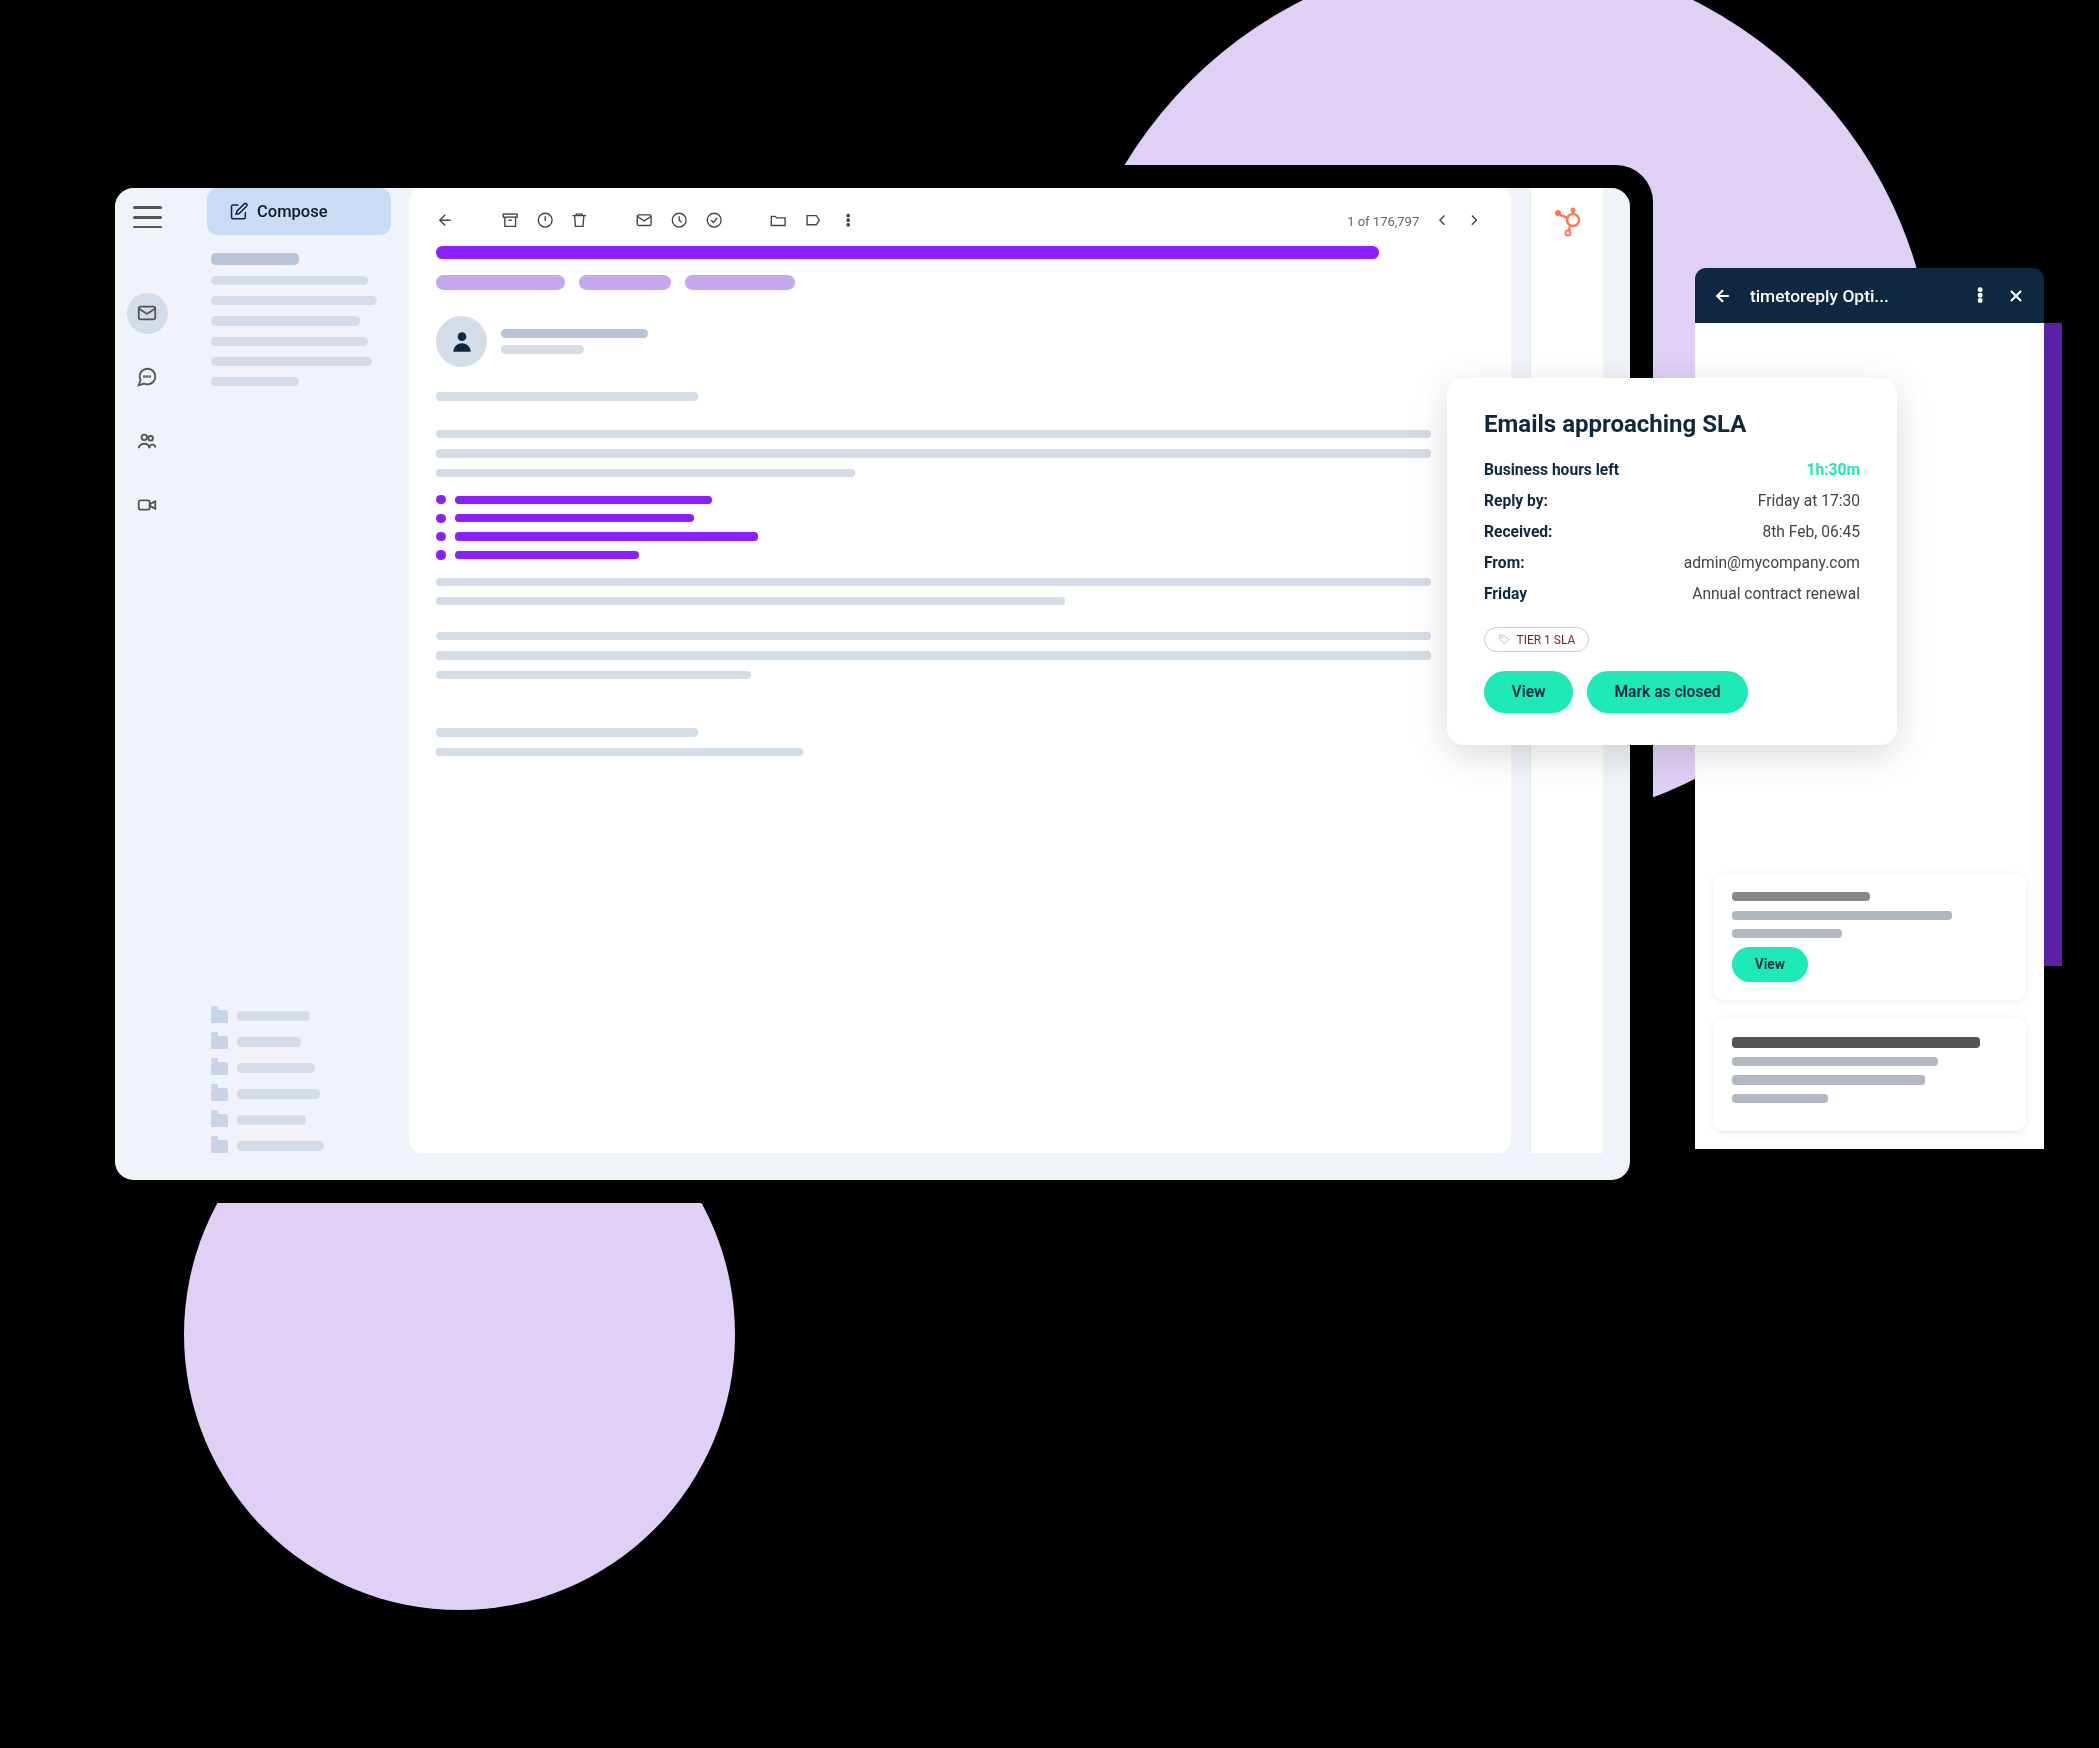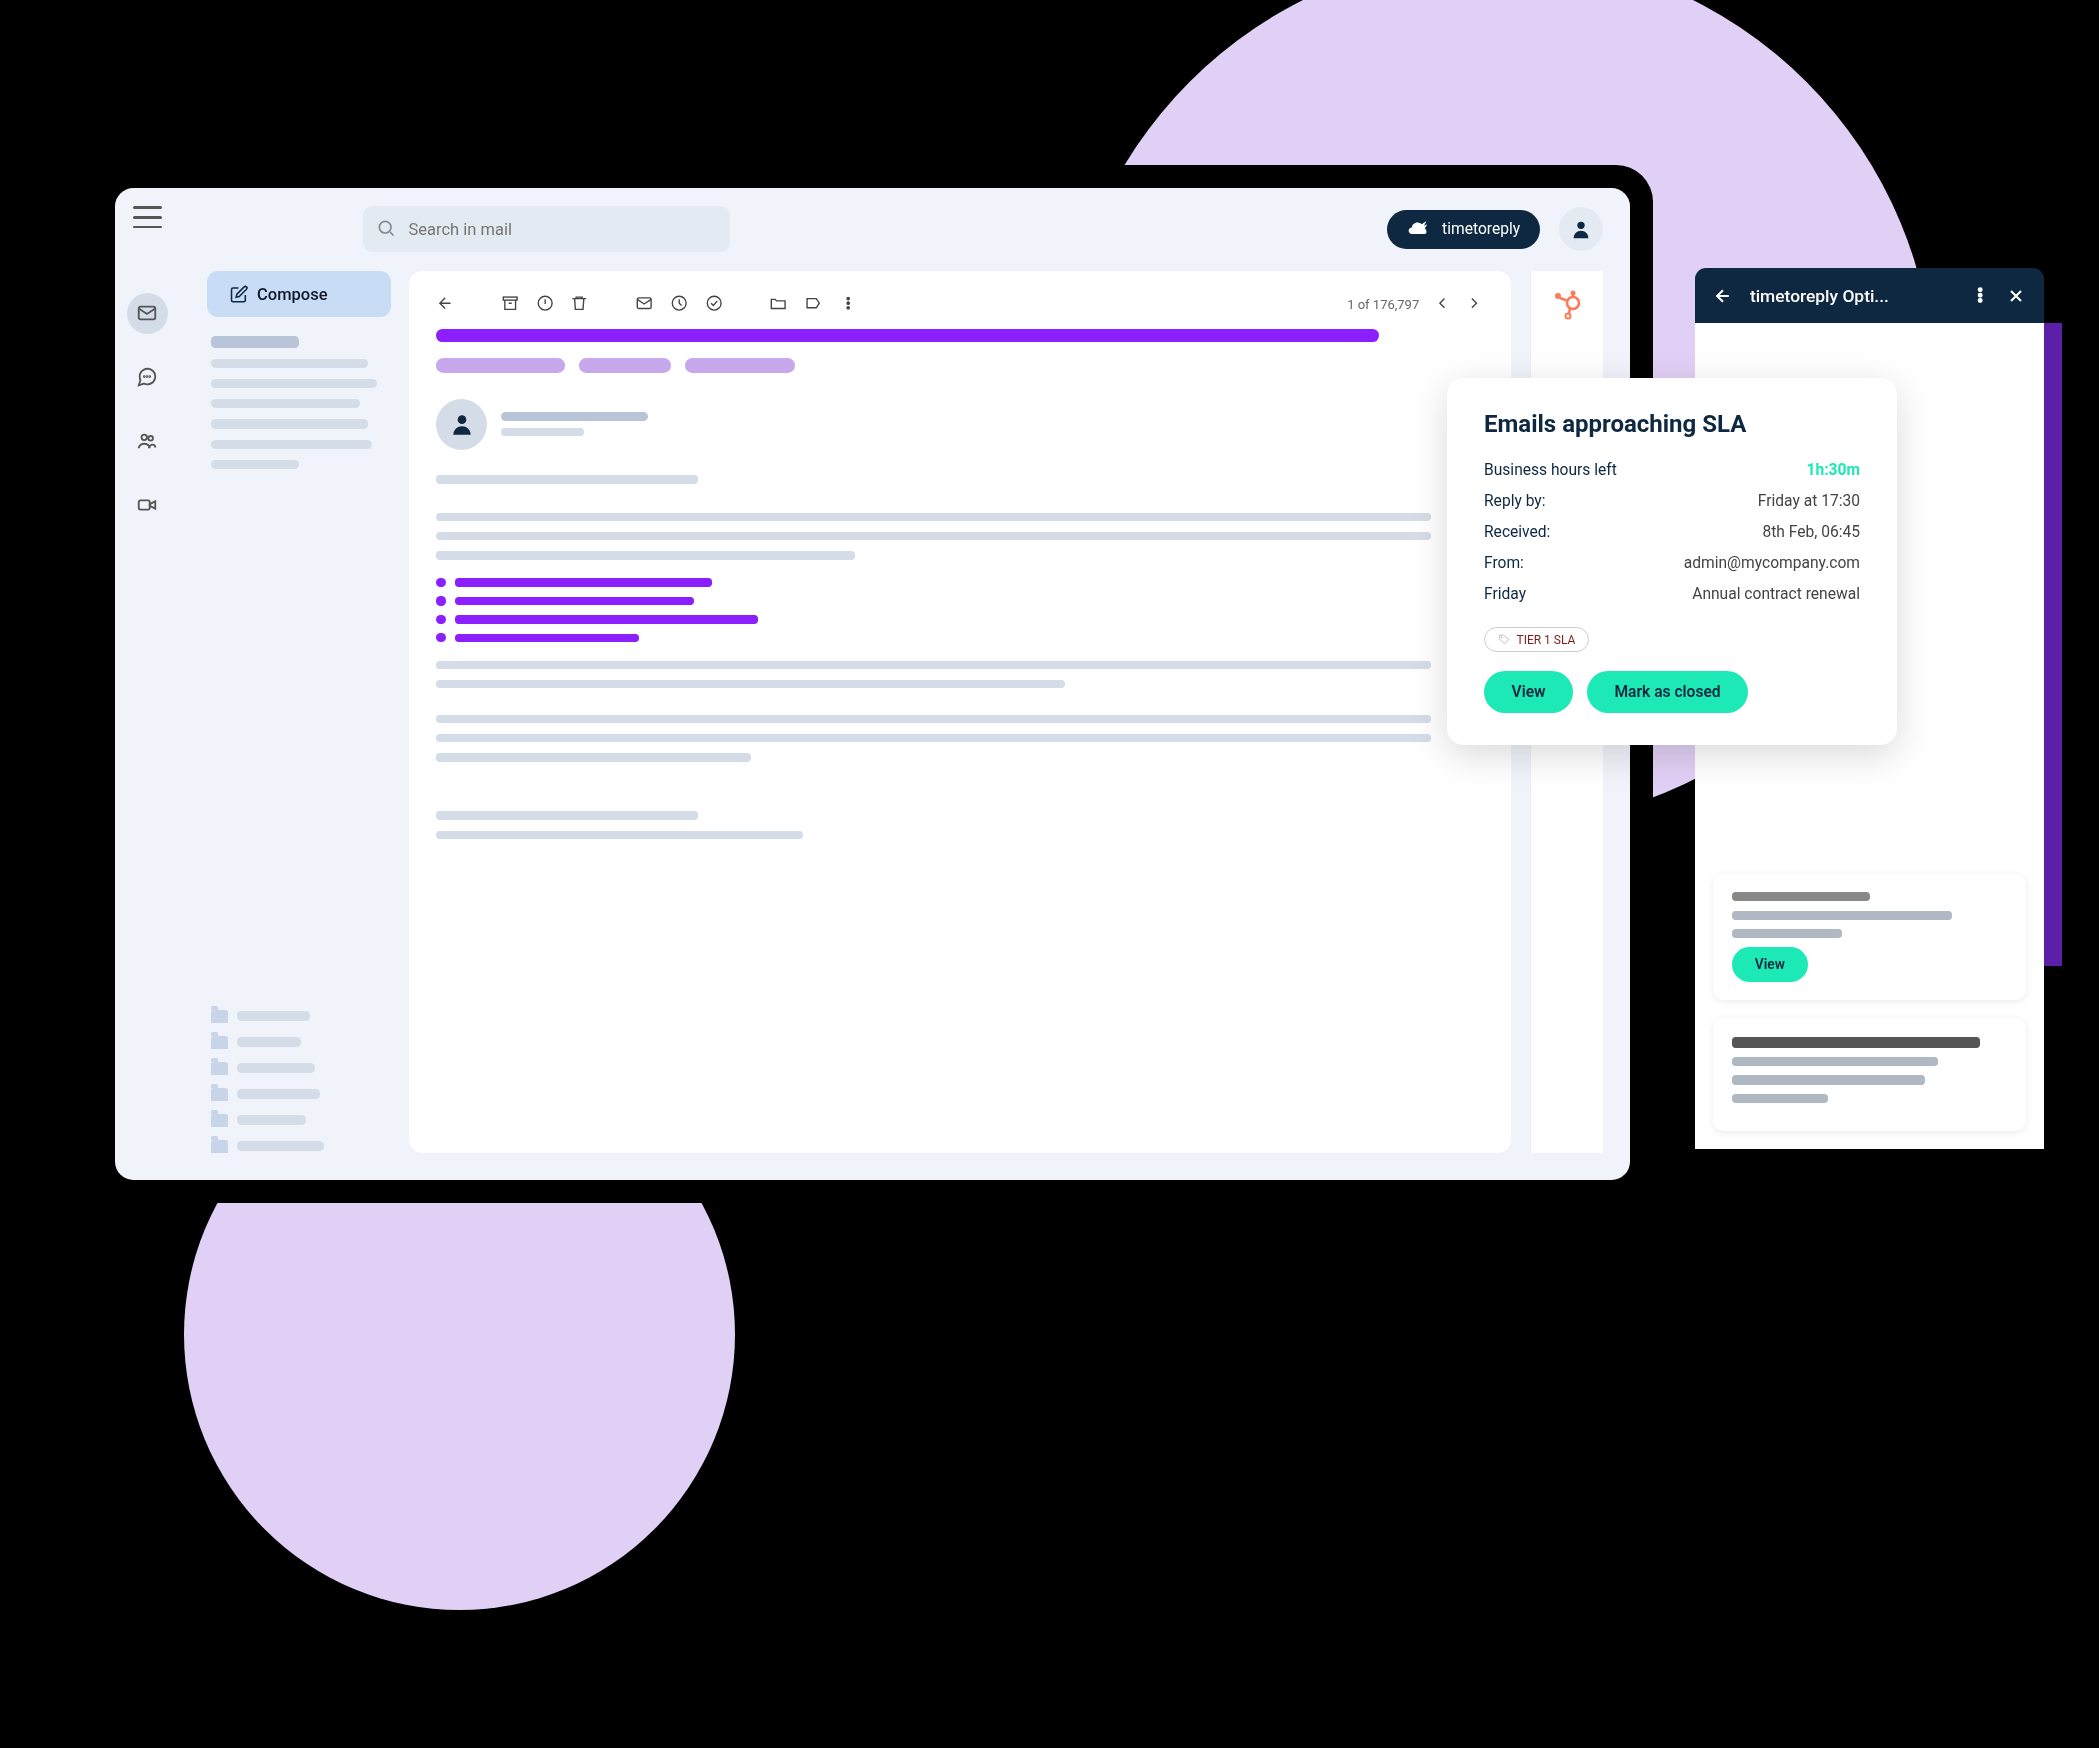--- a/index.html
+++ b/index.html
@@ -55,21 +55,21 @@
 .bullet-line{height:8.3px;background:#8b1fff;border-radius:3.7px}
 .side-panel{width:73px;background:#fff;border-left:0.9px solid #eee;display:flex;flex-direction:column;align-items:center;padding:18.4px 0;gap:23px}
 .hubspot-icon{width:32px;height:32px}
 .panel-header{position:absolute;top:268px;right:55px;width:349px;height:55px;background:#0d2840;border-radius:11px 11px 0 0;display:flex;align-items:center;padding:0 18.4px;gap:16.5px;z-index:5}
 .panel-header svg{stroke:#fff;fill:none;stroke-width:2.5}
 .panel-title{color:#fff;font-size:17.4px;font-weight:500;flex:1;white-space:nowrap;overflow:hidden;text-overflow:ellipsis}
 .panel-body{position:absolute;top:323px;right:55px;width:349px;background:#fff;z-index:4;padding:18.4px 0;display:flex;flex-direction:column;gap:18.4px}
 .sla-card{position:absolute;top:378px;right:202px;width:450px;background:#fff;border-radius:16.5px;box-shadow:0 9.2px 37px rgba(0,0,0,0.15);padding:32px 37px;z-index:10}
 .sla-title{font-size:24px;font-weight:700;color:#0d2840;margin-bottom:23px}
 .sla-row{display:flex;justify-content:space-between;align-items:center;margin-bottom:13px;font-size:15.6px}
-.sla-label{font-weight:400;color:#0d2840}
+.sla-label{font-weight:700;color:#0d2840}
 .sla-value{color:#444}
 .sla-value.green{color:#1de9b6;font-weight:700}
 .sla-tag{display:inline-flex;align-items:center;gap:5.5px;border:1.4px solid #ccc;border-radius:13.8px;padding:4.6px 13px;font-size:12px;color:#7f1d1d;margin:11px 0 18.4px 0}
 .sla-tag svg{width:13px;height:13px;stroke:#888;fill:none}
 .sla-actions{display:flex;gap:13.8px}
 .btn-green{background:#1de9b6;color:#0d2840;border:none;border-radius:23px;padding:12px 27.5px;font-size:15.6px;font-weight:600;cursor:pointer}
 .mini-card{background:#fff;border-radius:11px;margin:0 18.4px;padding:18.4px;box-shadow:0 1.8px 7.3px rgba(0,0,0,0.08)}
 .mini-skel{background:#b0b8c4;border-radius:3.7px;height:9.2px;margin-bottom:9.2px}
 .purple-side{position:absolute;top:323px;right:37px;width:18.4px;height:643px;background:#5b1fa8;z-index:3}
 </style>
@@ -112,42 +112,20 @@
         </div>
   <div class="rail-icon">
           <svg viewBox="0 0 24 24">
             <rect x="3" y="7" width="12" height="10" rx="2"></rect>
             <path d="M15 11l6-3v8l-6-3z"></path>
           </svg>
         </div>
 </div>
 
 <div class="main">
-<div class="topbar">
-  <div class="search-wrap">
-    <svg class="search-icon" viewBox="0 0 24 24" stroke="#888" fill="none" stroke-width="2">
-              <circle cx="11" cy="11" r="7"></circle>
-              <path d="M21 21l-4-4"></path>
-            </svg>
-    <input class="search" placeholder="Search in mail" style="">
-  </div>
-  <div class="spacer"></div>
-  <div class="brand-pill">
-    <svg viewBox="0 0 32 24">
-              <path d="M6 18c-2 0-4-2-4-4s2-4 4-4c0-3 3-6 7-6 2 0 4 1 5 2l6-4-3 6 4-2-3 5c1 1 2 3 2 5 0 1-1 2-2 2H6z"></path>
-            </svg>
-    <span>timetoreply</span>
-  </div>
-  <div class="avatar-btn">
-            <svg viewBox="0 0 24 24">
-              <circle cx="12" cy="8" r="4"></circle>
-              <path d="M4 22c0-5 4-8 8-8s8 3 8 8z"></path>
-            </svg>
-          </div>
-</div>
 
 <div class="content">
 
 <div class="sidebar">
   <button class="compose">
     <svg viewBox="0 0 24 24">
                 <path d="M11 4H4a2 2 0 00-2 2v14a2 2 0 002 2h14a2 2 0 002-2v-7"></path>
                 <path d="M18.5 2.5a2.12 2.12 0 013 3L12 15l-4 1 1-4 9.5-9.5z"></path>
               </svg>
     <span>Compose</span>

